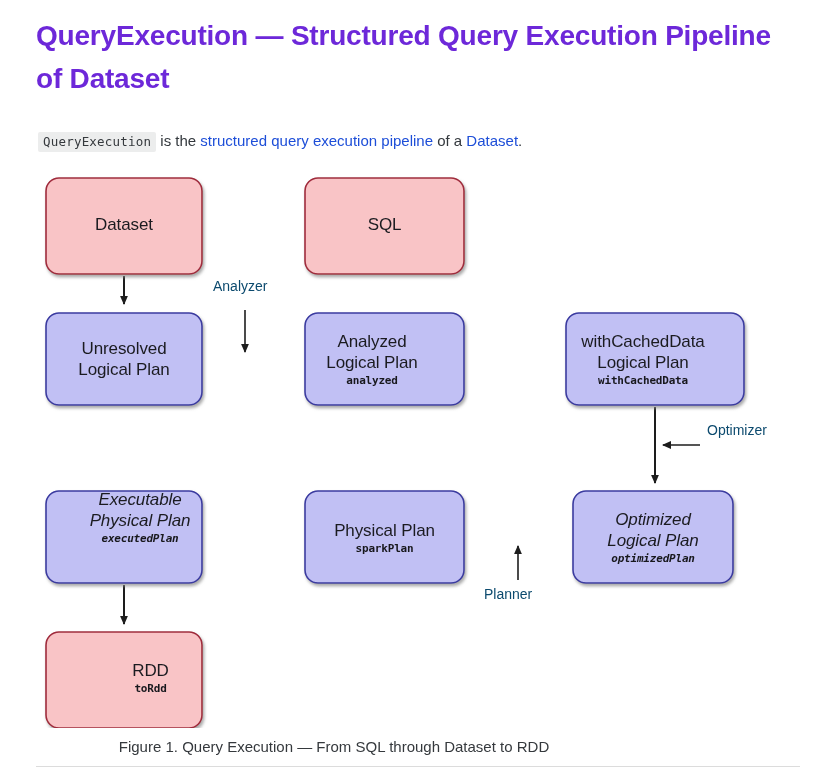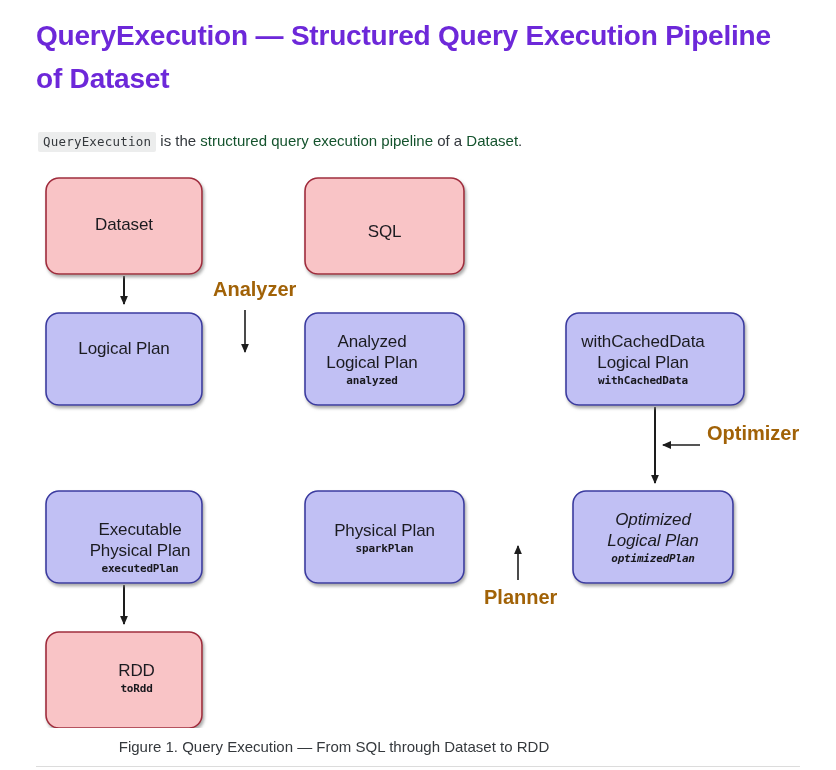--- a/index.html
+++ b/index.html
@@ -51,21 +51,21 @@
     font-family: "DejaVu Sans Mono", "Liberation Mono", monospace;
     font-size: 12.5px;
     background: #eceded;
     color: #35393d;
     padding: 2px 5px 3px 5px;
     border-radius: 2px;
     letter-spacing: 0.2px;
     text-align: right;
   }
   .intro .lnk {
-    color: #14532d;
+    color: #1d4ed8;
     text-decoration: none;
   }
 
   
   .figure {
     position: absolute;
     left: 0;
     top: 168px;
     width: 836px;
     height: 560px;
@@ -89,25 +89,24 @@
     display: block;
     font-family: "DejaVu Sans Mono", "Liberation Mono", monospace;
     font-size: 11px;
     font-weight: bold;
     line-height: 15px;
     letter-spacing: -0.2px;
     color: #18181d;
   }
   .edgelabel {
     position: absolute;
-    font-size: 20px;
-    color: #a16207;
+    font-size: 14px;
+    color: #0c4a6e;
     white-space: nowrap;
     pointer-events: none;
-    font-weight: bold;
   }
 
   
   .caption {
     position: absolute;
     left: 0;
     top: 738px;
     width: 668px;
     text-align: center;
     font-size: 15px;
@@ -208,58 +207,59 @@
         <rect x="573" y="323" width="160" height="92" rx="13" ry="13" fill="#c1c0f4" stroke="#3b3ba0" stroke-width="1.6" filter="url(#bxshadow)"></rect>
 
         <rect x="46" y="464" width="156" height="96" rx="13" ry="13" fill="#f9c4c6" stroke="#a02c3c" stroke-width="1.6" filter="url(#bxshadow)"></rect>
       </g>
     </svg>
 
     <div class="boxlabel" style="left:46px; top:46px; width:156px;">
       <span class="ln">Dataset</span>
     </div>
 
-    <div class="boxlabel" style="left:305px; top:46px; width:159px;margin-top:7px;">
+    <div class="boxlabel" style="left:305px; top:46px; width:159px;">
       <span class="ln">SQL</span>
     </div>
 
     <div class="boxlabel" style="left:46px; top:170px; width:156px;">
+      <span class="ln">Unresolved</span>
       <span class="ln">Logical Plan</span>
     </div>
 
     <div class="boxlabel" style="left:305px; top:163px; width:134px;">
       <span class="ln">Analyzed</span>
       <span class="ln">Logical Plan</span>
       <span class="mono">analyzed</span>
     </div>
 
     <div class="boxlabel" style="left:566px; top:163px; width:154px;">
       <span class="ln">withCachedData</span>
       <span class="ln">Logical Plan</span>
       <span class="mono">withCachedData</span>
     </div>
 
-    <div class="boxlabel" style="left:46px; top:351px; width:188px;">
+    <div class="boxlabel" style="left:46px; top:321px; width:188px;font-style:italic;">
       <span class="ln">Executable</span>
       <span class="ln">Physical Plan</span>
       <span class="mono">executedPlan</span>
     </div>
 
     <div class="boxlabel" style="left:305px; top:352px; width:159px;">
       <span class="ln">Physical Plan</span>
       <span class="mono">sparkPlan</span>
     </div>
 
     <div class="boxlabel" style="left:573px; top:341px; width:160px;font-style:italic;">
       <span class="ln">Optimized</span>
       <span class="ln">Logical Plan</span>
       <span class="mono">optimizedPlan</span>
     </div>
 
-    <div class="boxlabel" style="left:46px; top:492px; width:181px;">
+    <div class="boxlabel" style="left:60px; top:492px; width:181px;">
       <span class="ln">RDD</span>
       <span class="mono">toRdd</span>
     </div>
 
     <div class="edgelabel" style="left:213px; top:110px;">Analyzer</div>
     <div class="edgelabel" style="left:707px; top:254px;">Optimizer</div>
     <div class="edgelabel" style="left:484px; top:418px;">Planner</div>
   </div>
 
   <div class="caption">Figure 1. Query Execution — From SQL through Dataset to RDD</div>

